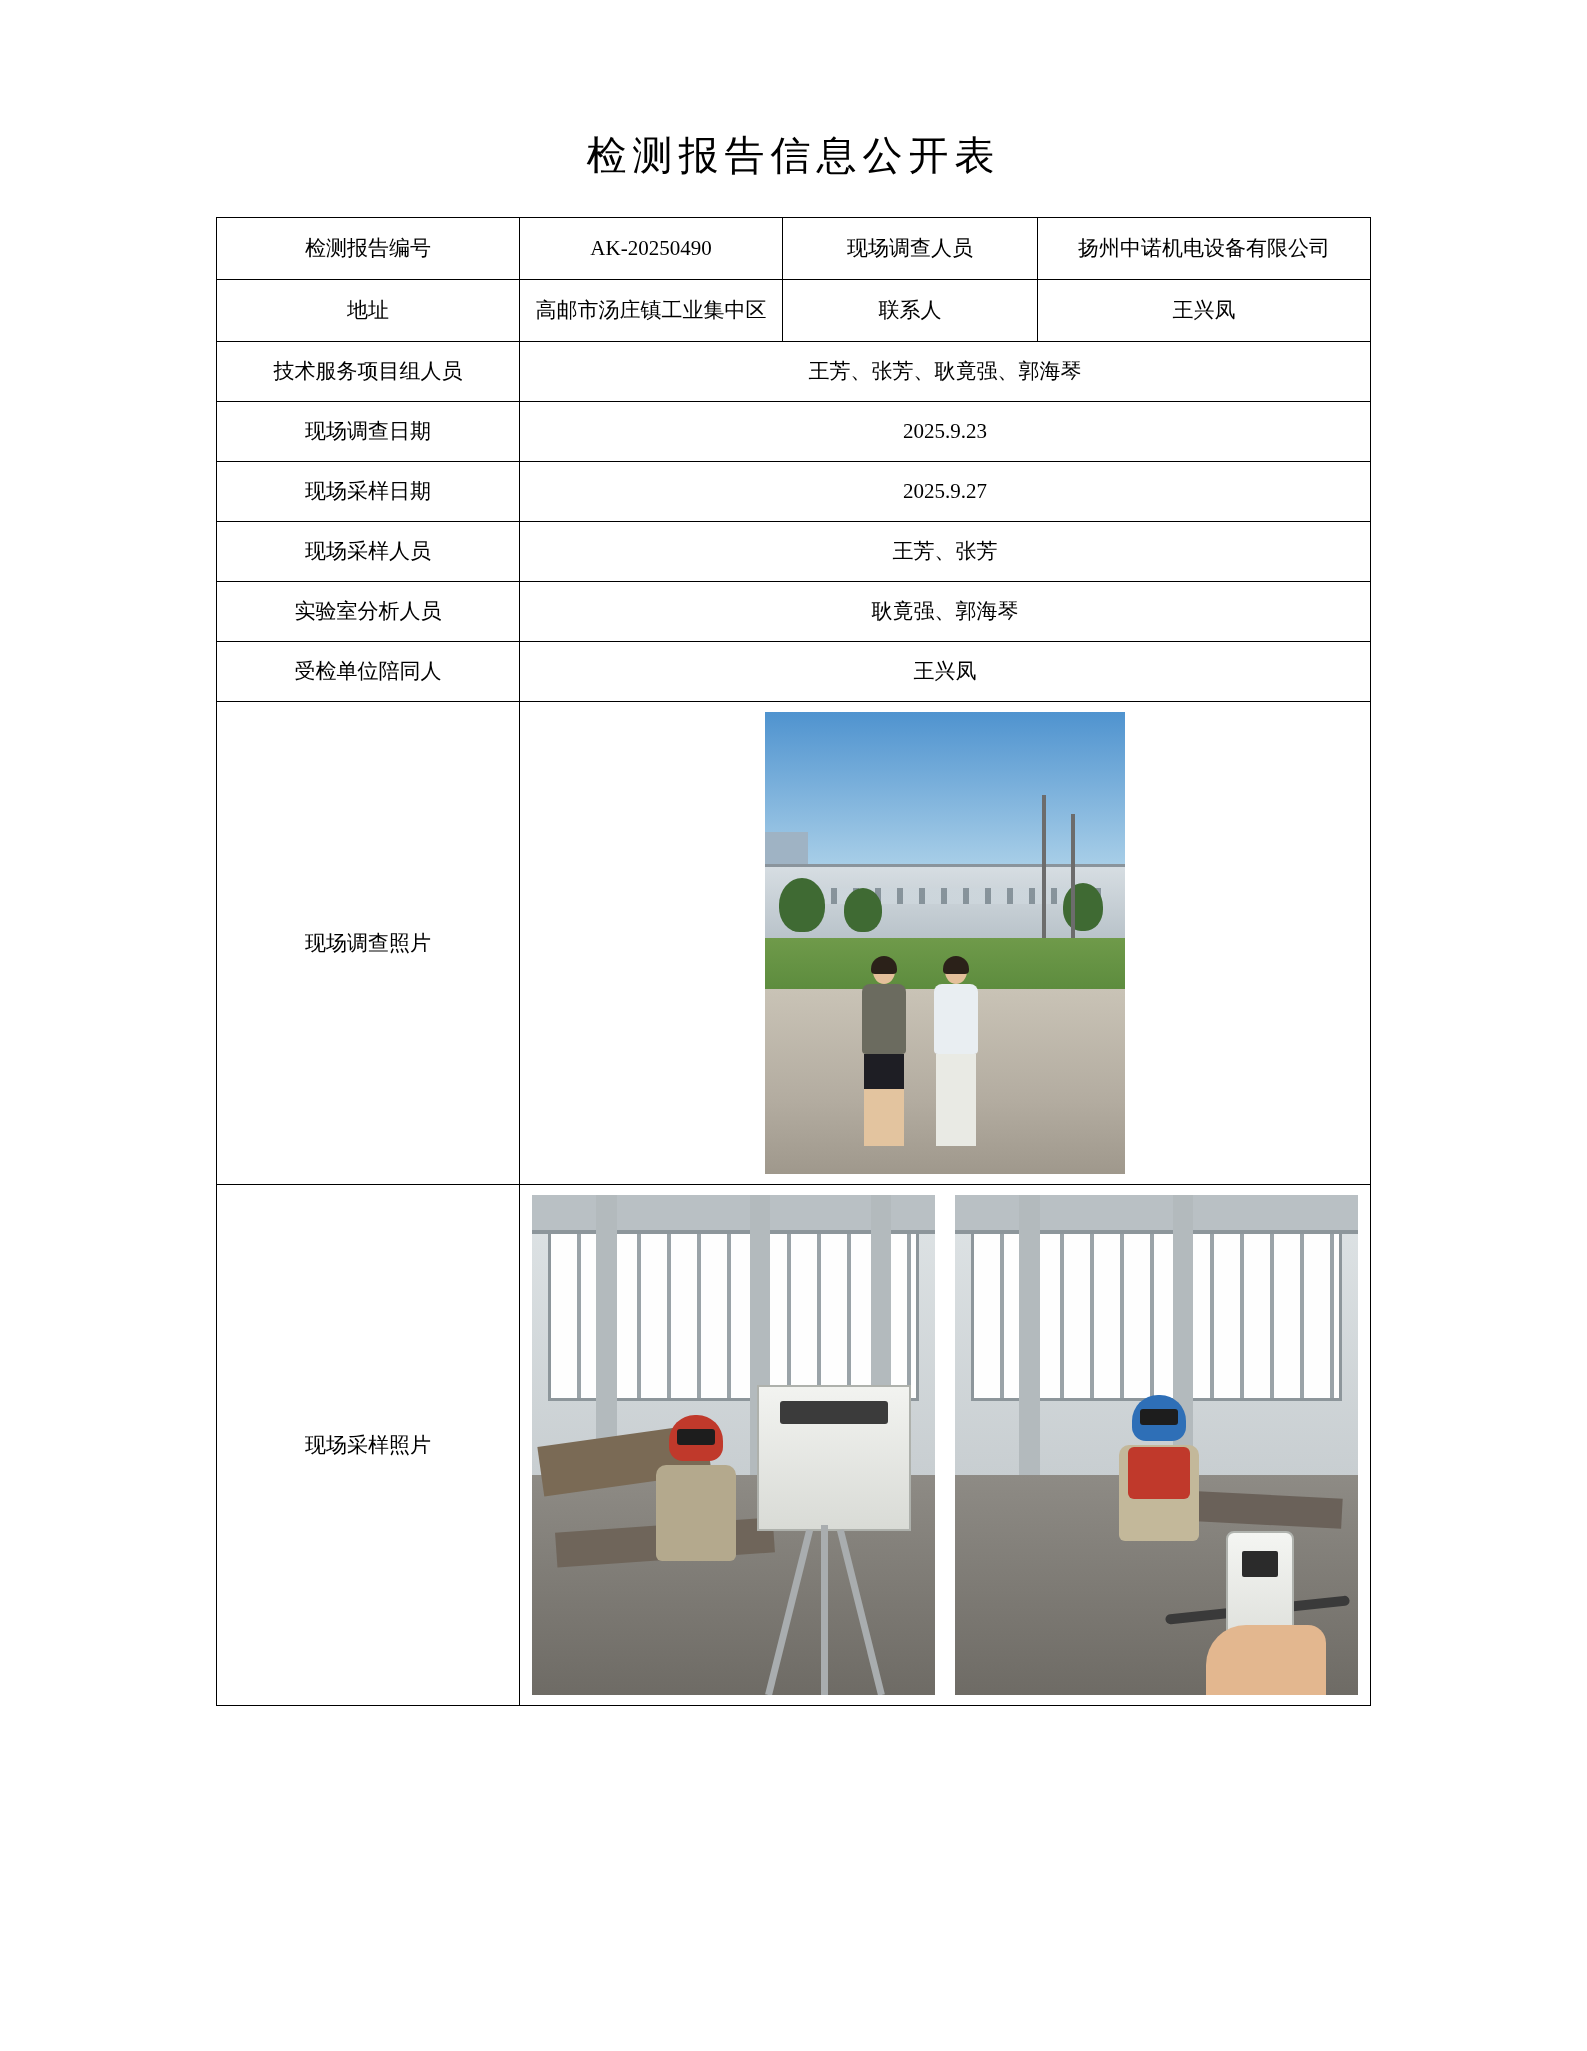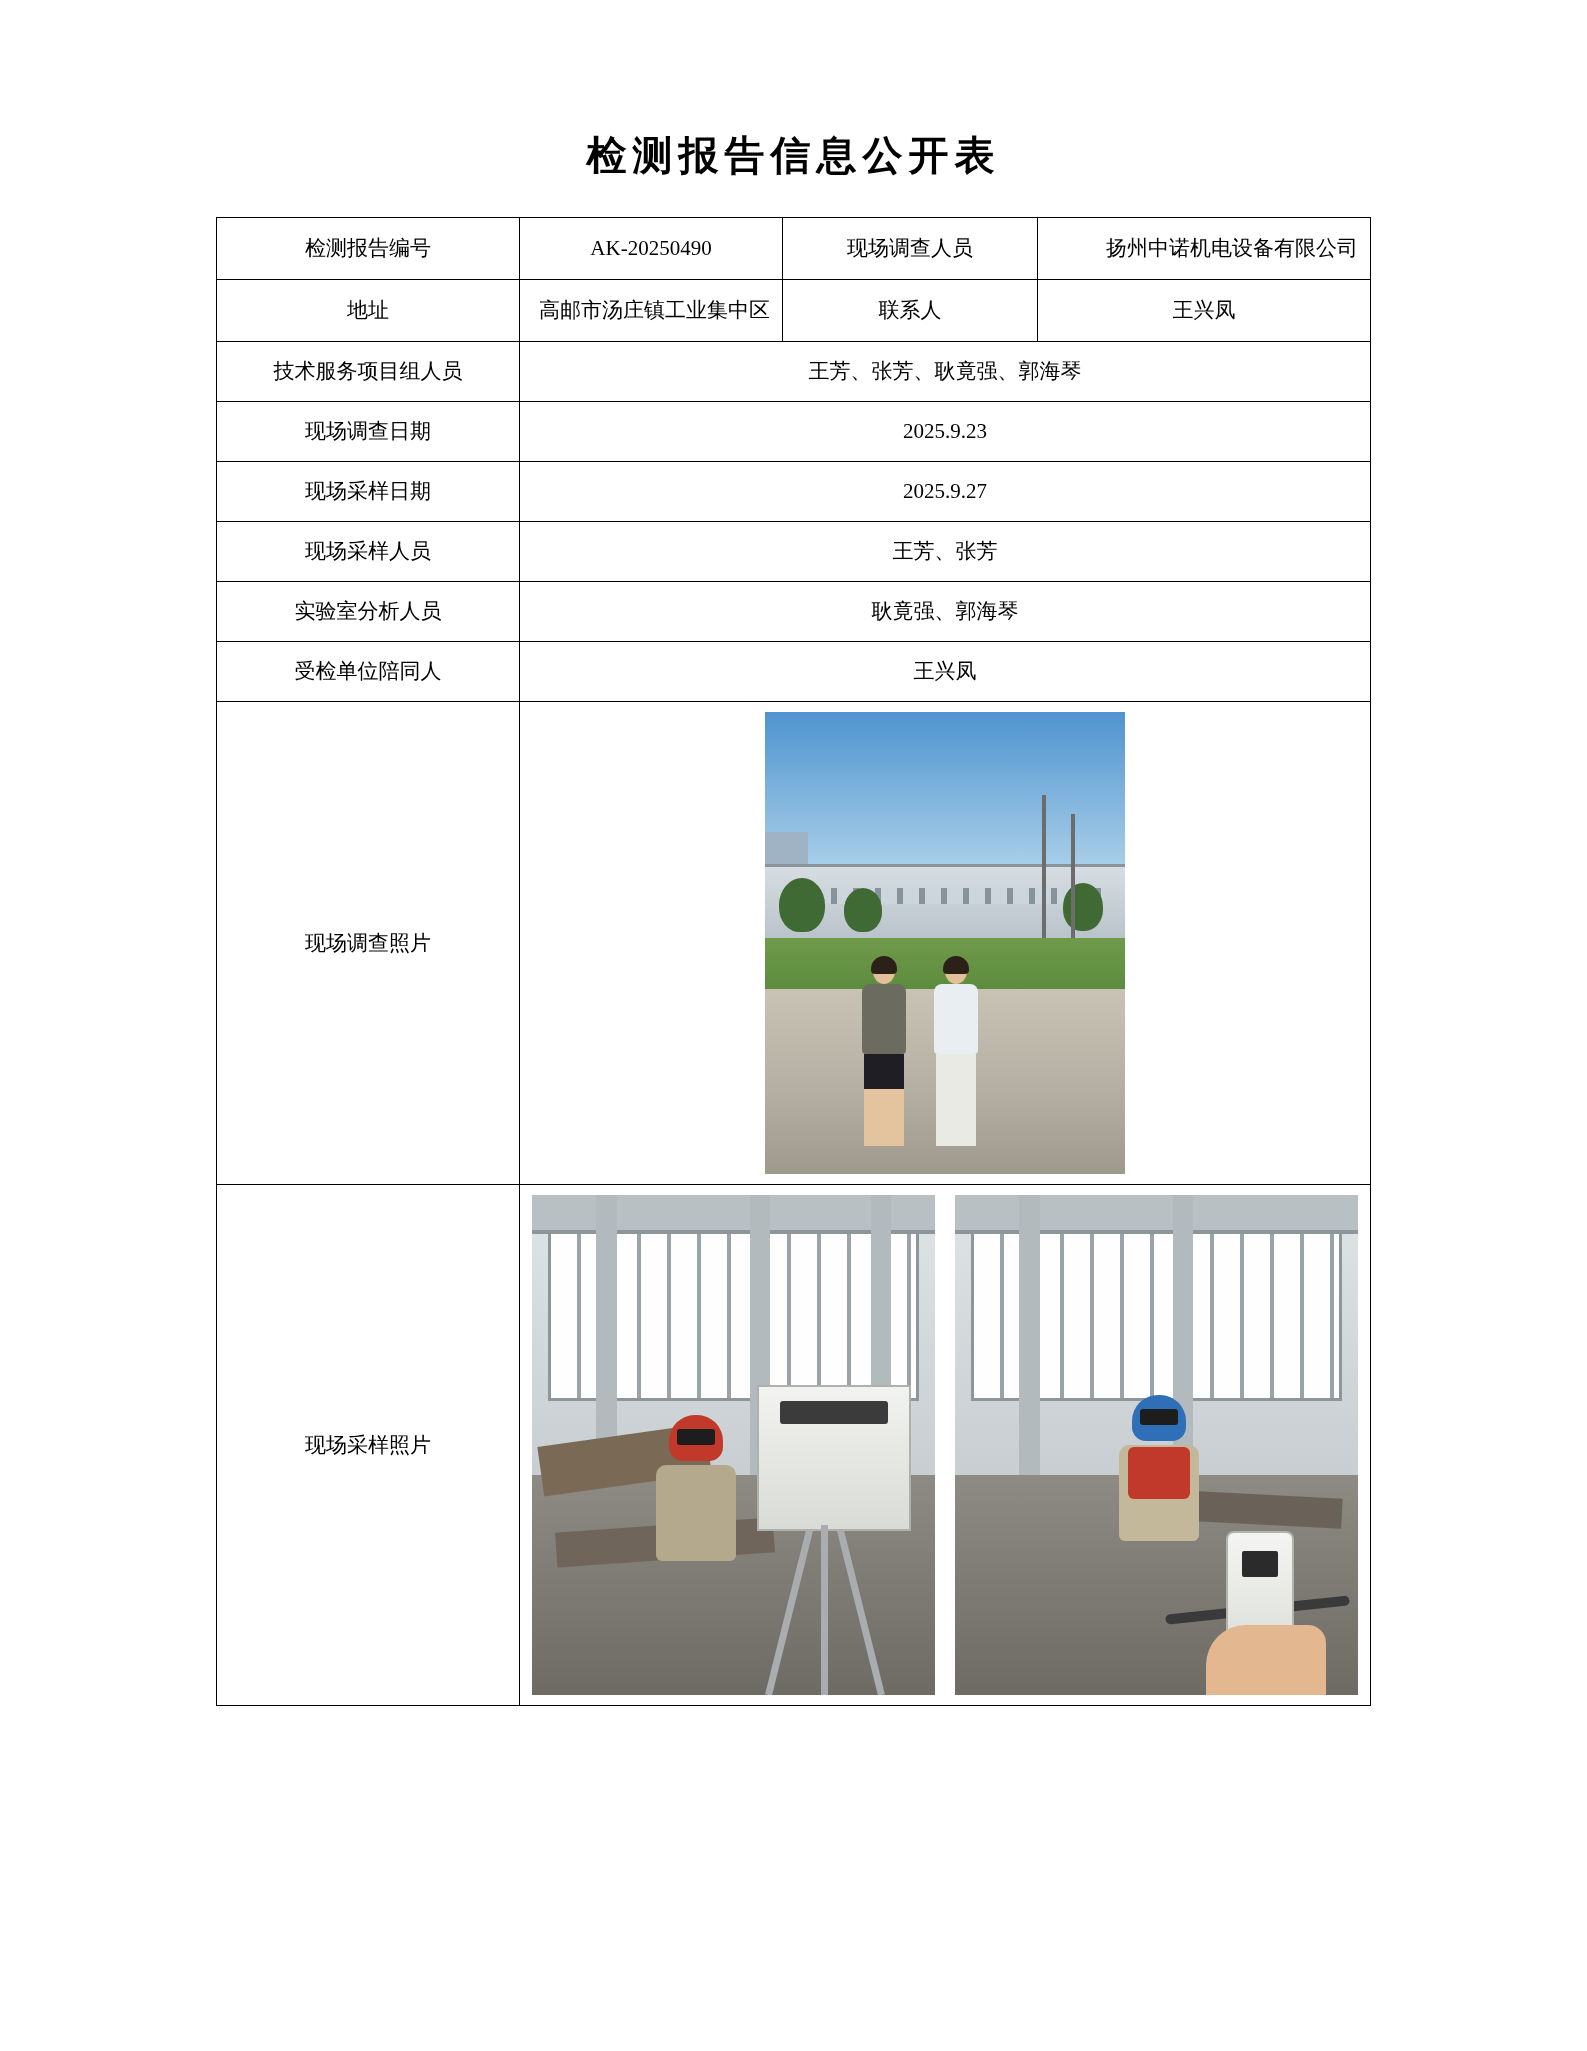--- a/index.html
+++ b/index.html
@@ -17,21 +17,21 @@
   .page {
     width: 1587px;
     height: 2051px;
     box-sizing: border-box;
     padding: 0;
     position: relative;
   }
   .doc-title {
     text-align: center;
     font-size: 40px;
-    font-weight: bold;
+    font-weight: normal;
     letter-spacing: 6px;
     margin: 0;
     padding-top: 128px;
     padding-bottom: 0;
     font-family: "DejaVu Serif", "Liberation Serif", serif;
   }
   table.report {
     border-collapse: collapse;
     margin: 34px auto 0 auto;
     width: 1155px;
@@ -45,21 +45,21 @@
     line-height: 1.45;
   }
   td.label {
     text-align: center;
     width: 278px;
   }
   td.val-center {
     text-align: center;
   }
   td.val-left {
-    text-align: right;
+    text-align: center;
   }
   td.photo-label {
     text-align: center;
     width: 278px;
   }
   td.photo-cell {
     padding: 6px 4px;
     text-align: center;
   }
   .row-h1 { height: 60px; padding-left: 48px; }

